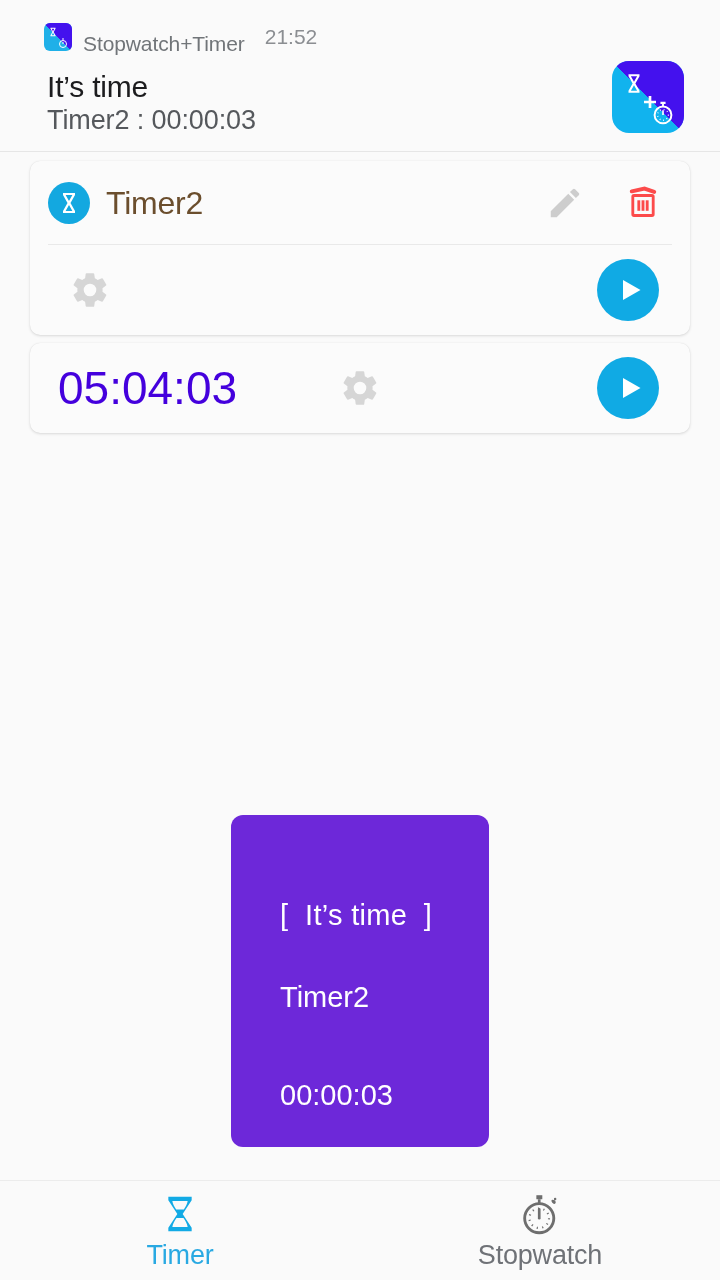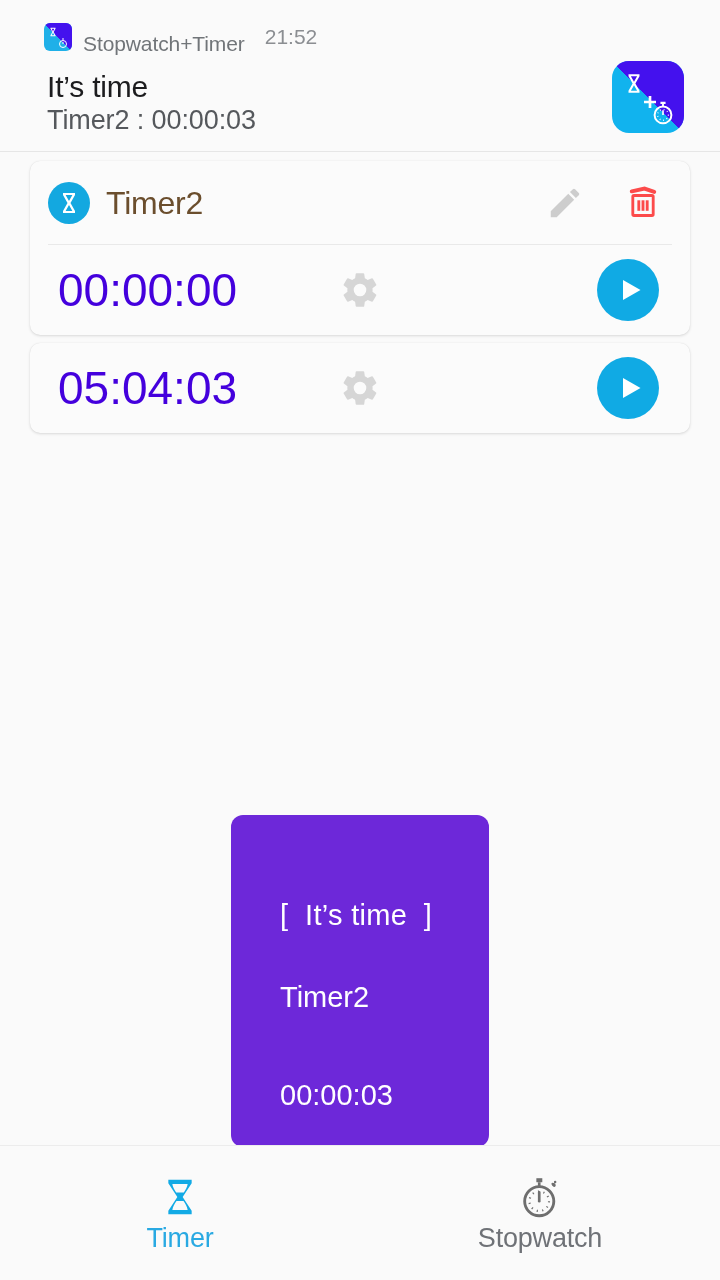--- a/index.html
+++ b/index.html
@@ -255,21 +255,21 @@
     position: absolute;
     top: 264px; left: 49px;
     font-size: 29px;
   }
 
   
   .bottom-nav {
     position: absolute;
     left: 0; bottom: 0;
     width: 720px;
-    height: 135px;
+    height: 100px;
     background: #fafafa;
     border-top: 1px solid #ececec;
     display: flex;
   }
   .nav-item {
     flex: 1;
     display: flex;
     flex-direction: column;
     align-items: center;
     justify-content: center;
@@ -349,21 +349,20 @@
         <svg viewBox="0 0 24 24" fill="none" stroke="currentColor" stroke-width="1.9">
           <path d="M4.5 4.2 L13 2.4 L19.5 4.6" stroke-width="2.6" stroke-linecap="round"></path>
           <rect x="5.2" y="7" width="13.6" height="13.3" rx="0.8"></rect>
           <line x1="9.2" y1="10.2" x2="9.2" y2="17.2"></line>
           <line x1="12" y1="10.2" x2="12" y2="17.2"></line>
           <line x1="14.8" y1="10.2" x2="14.8" y2="17.2"></line>
         </svg>
       </span>
     </div>
     <div class="tc-bottom">
-      <span class="tc-time">00:00:00</span>
       <span class="tc-gear-btn">
         <svg viewBox="0 0 24 24" fill="currentColor">
           <path d="M19.14 12.94a7.07 7.07 0 000-1.88l2.03-1.58a.5.5 0 00.12-.64l-1.92-3.32a.5.5 0 00-.6-.22l-2.39.96a7.03 7.03 0 00-1.62-.94l-.36-2.54a.5.5 0 00-.5-.42h-3.84a.5.5 0 00-.5.42l-.36 2.54c-.59.24-1.13.56-1.62.94l-2.39-.96a.5.5 0 00-.6.22L2.67 8.84a.5.5 0 00.12.64l2.03 1.58a7.07 7.07 0 000 1.88l-2.03 1.58a.5.5 0 00-.12.64l1.92 3.32c.12.22.38.3.6.22l2.39-.96c.5.38 1.03.7 1.62.94l.36 2.54c.4.25.25.42.5.42h3.84c.25 0 .46-.17.5-.42l.36-2.54c.59-.24 1.12-.56 1.62-.94l2.39.96c.22.08.48 0 .6-.22l1.92-3.32a.5.5 0 00-.12-.64l-2.03-1.58zM12 15.6A3.6 3.6 0 1112 8.4a3.6 3.6 0 010 7.2z"></path>
         </svg>
       </span>
       <span class="tc-spacer"></span>
       <span class="tc-play-btn">
         <svg viewBox="0 0 24 24" fill="currentColor">
             <path d="M6 3.5v17l15-8.5z"></path>
           </svg>

